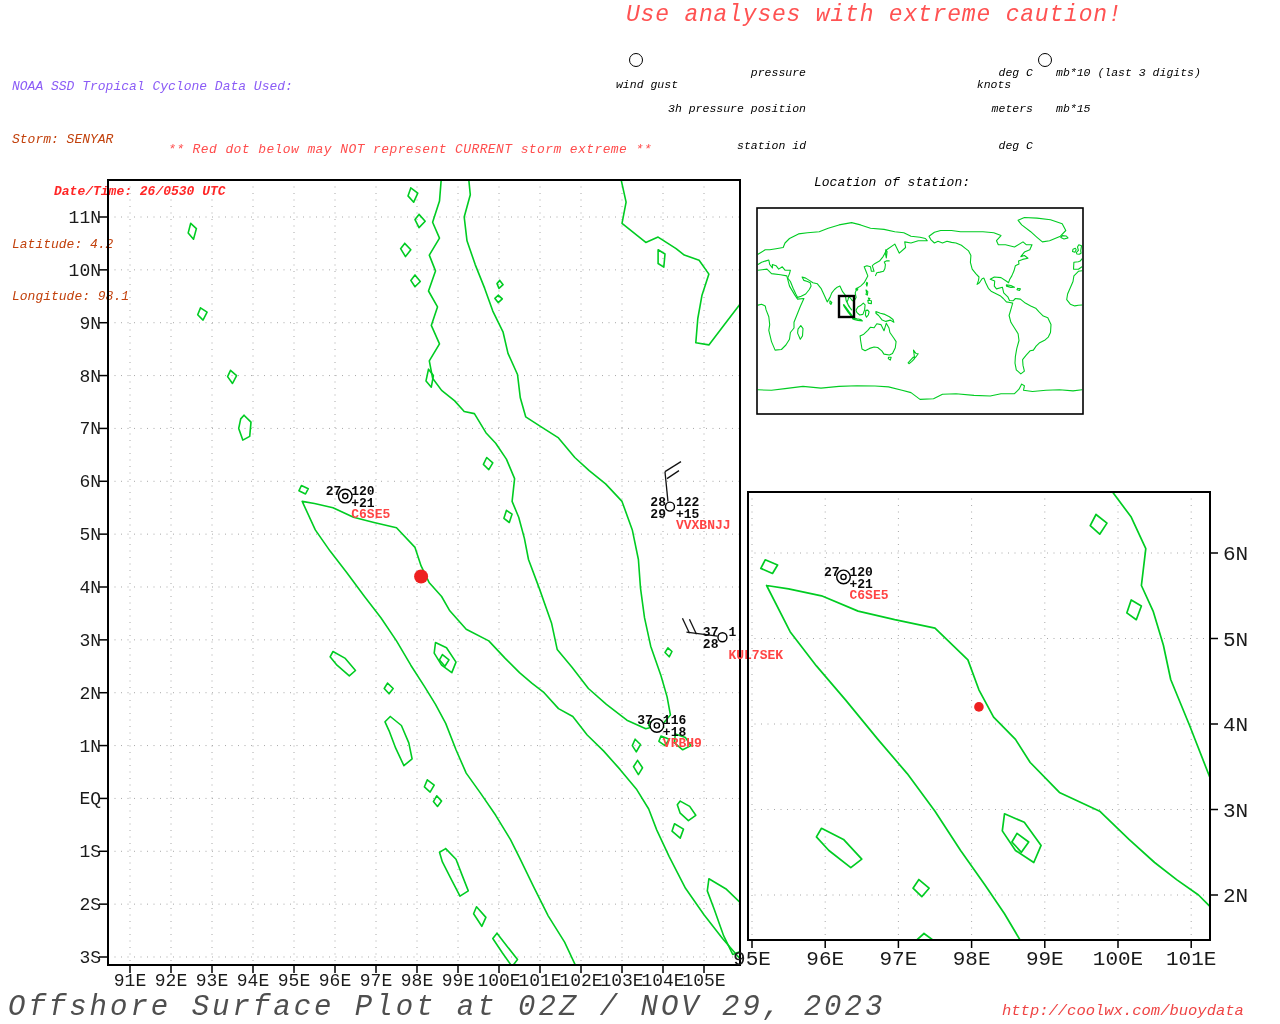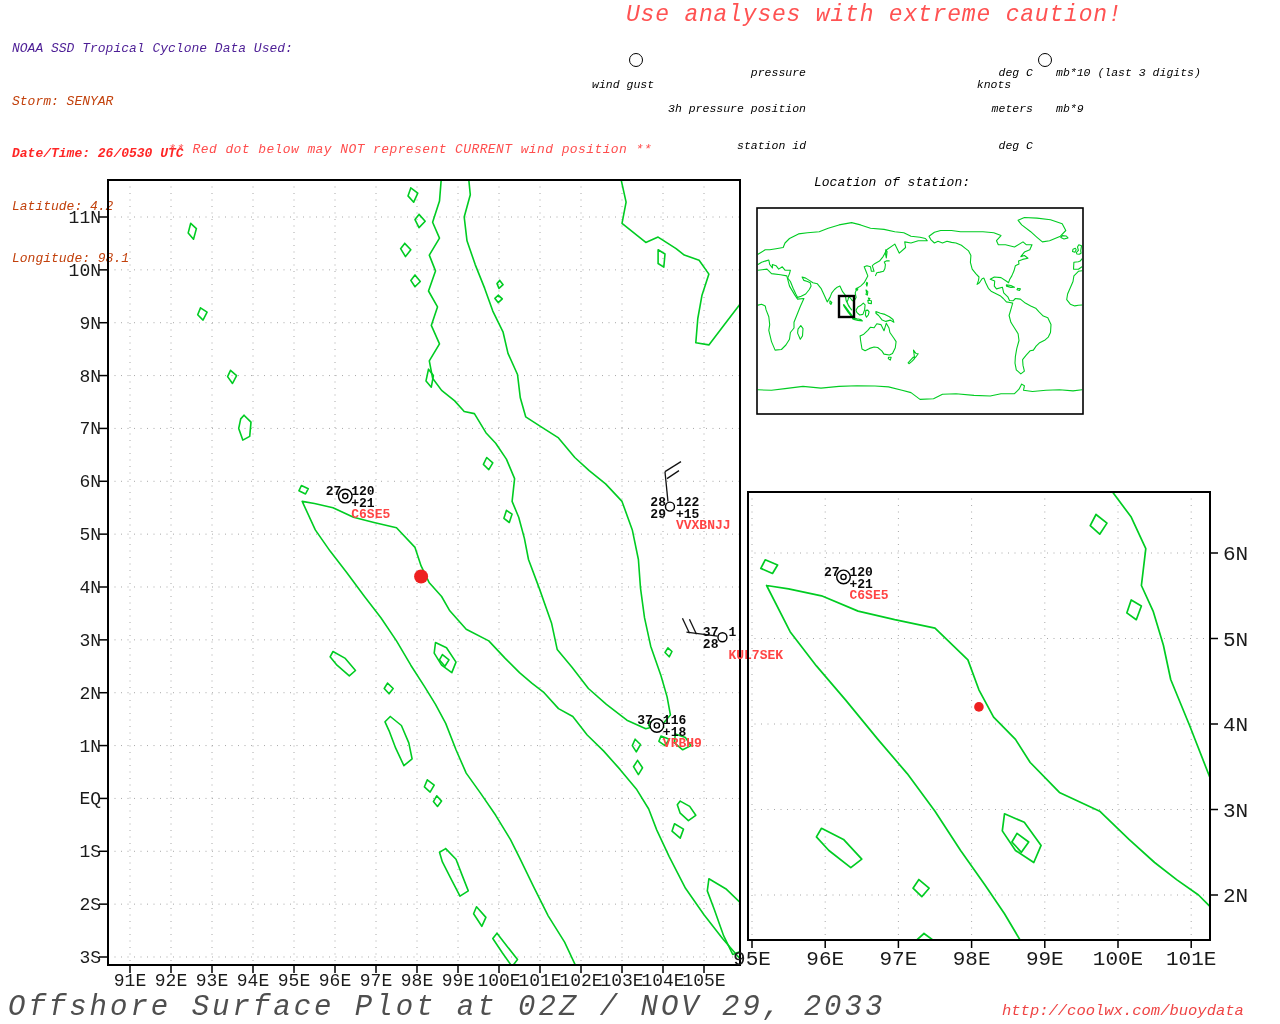--- a/index.html
+++ b/index.html
@@ -1,28 +1,28 @@
 <!DOCTYPE html>
 <html><head>
 <meta charset="utf-8">
 <style>
   html,body{margin:0;padding:0;background:#fff;}
   .canvas{position:relative;width:1280px;height:1024px;background:#ffffff;overflow:hidden;
           font-family:"Liberation Mono","DejaVu Sans Mono",monospace;}
   .abs{position:absolute;white-space:pre;font-style:italic;}
   .tc{left:12px;top:5px;}
   .tc div{font-size:13px;line-height:16.5px;}
-  .c-salmon{color:#4c1d95;}
-  .c-redbold{color:#ff2626;font-weight:700;}
+  .c-salmon{color:#8b5cf6;margin-top:38px;}
+  .c-redbold{color:#ff2626;font-weight:700;margin-left:42px;}
   .c-black{color:#c2410c;}
   .caution{left:626px;top:2px;font-size:23px;letter-spacing:.8px;color:#ff5252;}
   .lg{font-size:11.5px;line-height:12.3px;color:#000;}
   .lg-left{left:420px;top:42px;width:207px;text-align:right;}
   .lg-right{left:668px;top:42px;text-align:right;}
-  .lg-gust{left:592px;top:79px;width:110px;text-align:left;}
+  .lg-gust{left:592px;top:79px;width:110px;text-align:center;}
   .lg-circle{width:12px;height:12px;border:1.4px solid #000;border-radius:50%;}
   .lgc1{left:629px;top:53px;}
   .lgc2{left:1038px;top:53px;}
   .un-left{left:913px;top:42px;width:120px;text-align:right;}
   .un-right{left:1056px;top:42px;}
   .un-knots{left:946px;top:79px;width:96px;text-align:center;}
   .warning{left:168px;top:142px;font-size:13px;letter-spacing:.4px;color:#ff4d4d;}
   .inset-title{left:814px;top:175px;font-size:13px;color:#000;}
   .main-title{left:8px;top:991px;font-size:29px;letter-spacing:3px;color:#4f4f4f;}
   .url{left:1002px;top:1002px;font-size:15.5px;color:#ef4444;text-decoration:none;cursor:pointer;}
@@ -56,25 +56,25 @@
   <div class="abs lg lg-gust">wind gust</div>
 
   <div class="abs lg un-left">
     <div>deg C</div>
     <div>meters</div>
     <div>deg C</div>
   </div>
   <div class="abs lg-circle lgc2"></div>
   <div class="abs lg un-right">
     <div>mb*10 (last 3 digits)</div>
-    <div>mb*9</div>
+    <div>mb*15</div>
   </div>
   <div class="abs lg un-knots">knots</div>
 
-  <div class="abs warning">** Red dot below may NOT represent CURRENT wind position **</div>
+  <div class="abs warning">** Red dot below may NOT represent CURRENT storm extreme **</div>
 
   <div class="abs inset-title">Location of station:</div>
 
   <svg id="plot" width="1280" height="1024">
       <defs>
         <clipPath id="clipMain">
           <rect x="108" y="180" width="632" height="785"></rect>
         </clipPath>
         <clipPath id="clipZoom">
           <rect x="748" y="492" width="462" height="448"></rect>
@@ -375,16 +375,16 @@
           <circle cx="843.5" cy="576.94" r="6.8" fill="#fff" stroke="#000" stroke-width="1.4"></circle>
           <circle cx="843.5" cy="576.94" r="2.6" fill="none" stroke="#000" stroke-width="1.4"></circle>
           <text x="839.5" y="575.94" text-anchor="end" class="st-num">27</text>
           <text x="849.5" y="575.94" text-anchor="start" class="st-num">120</text>
           <text x="849.5" y="587.94" text-anchor="start" class="st-num">+21</text>
           <text x="849.5" y="598.94" text-anchor="start" class="st-id">C6SE5</text>
         </g>
       </g>
     </svg>
 
-  <div class="abs main-title">Offshore Surface Plot at 02Z / NOV 29, 2033</div>
+  <div class="abs main-title">Offshore Surface Plot at 02Z / NOV 29, 2023</div>
   <a class="abs url">http://coolwx.com/buoydata</a>
 
 </div>
 
 </body></html>

